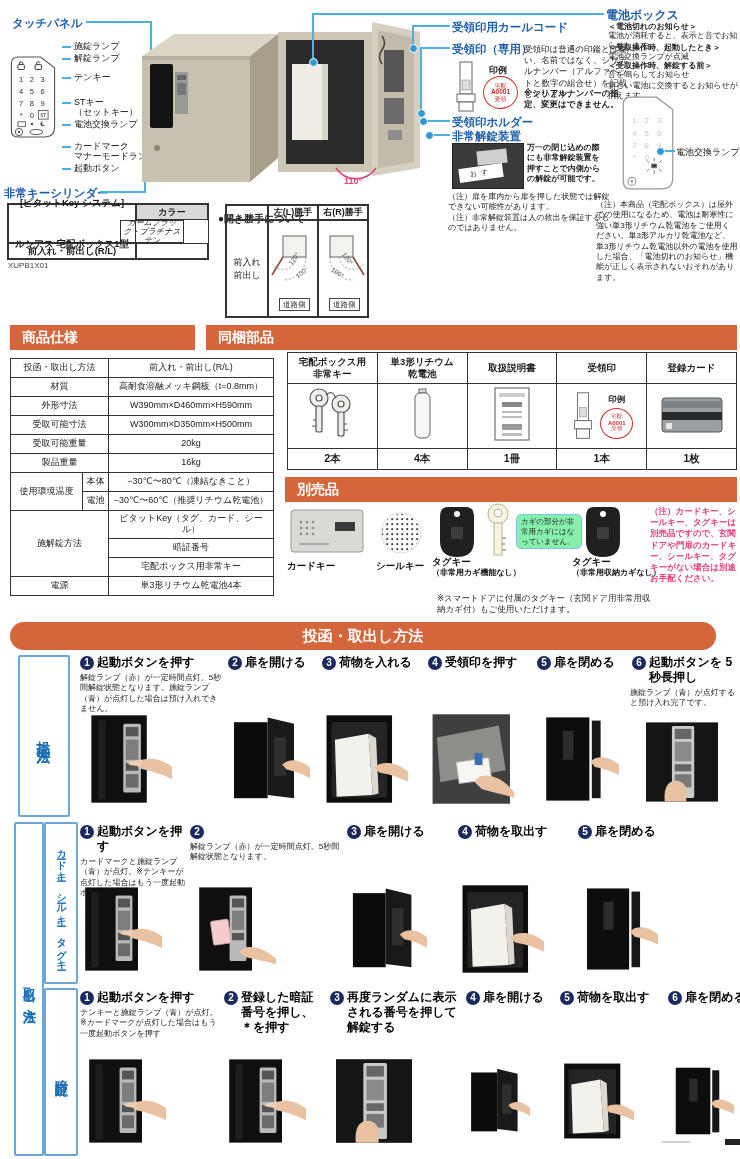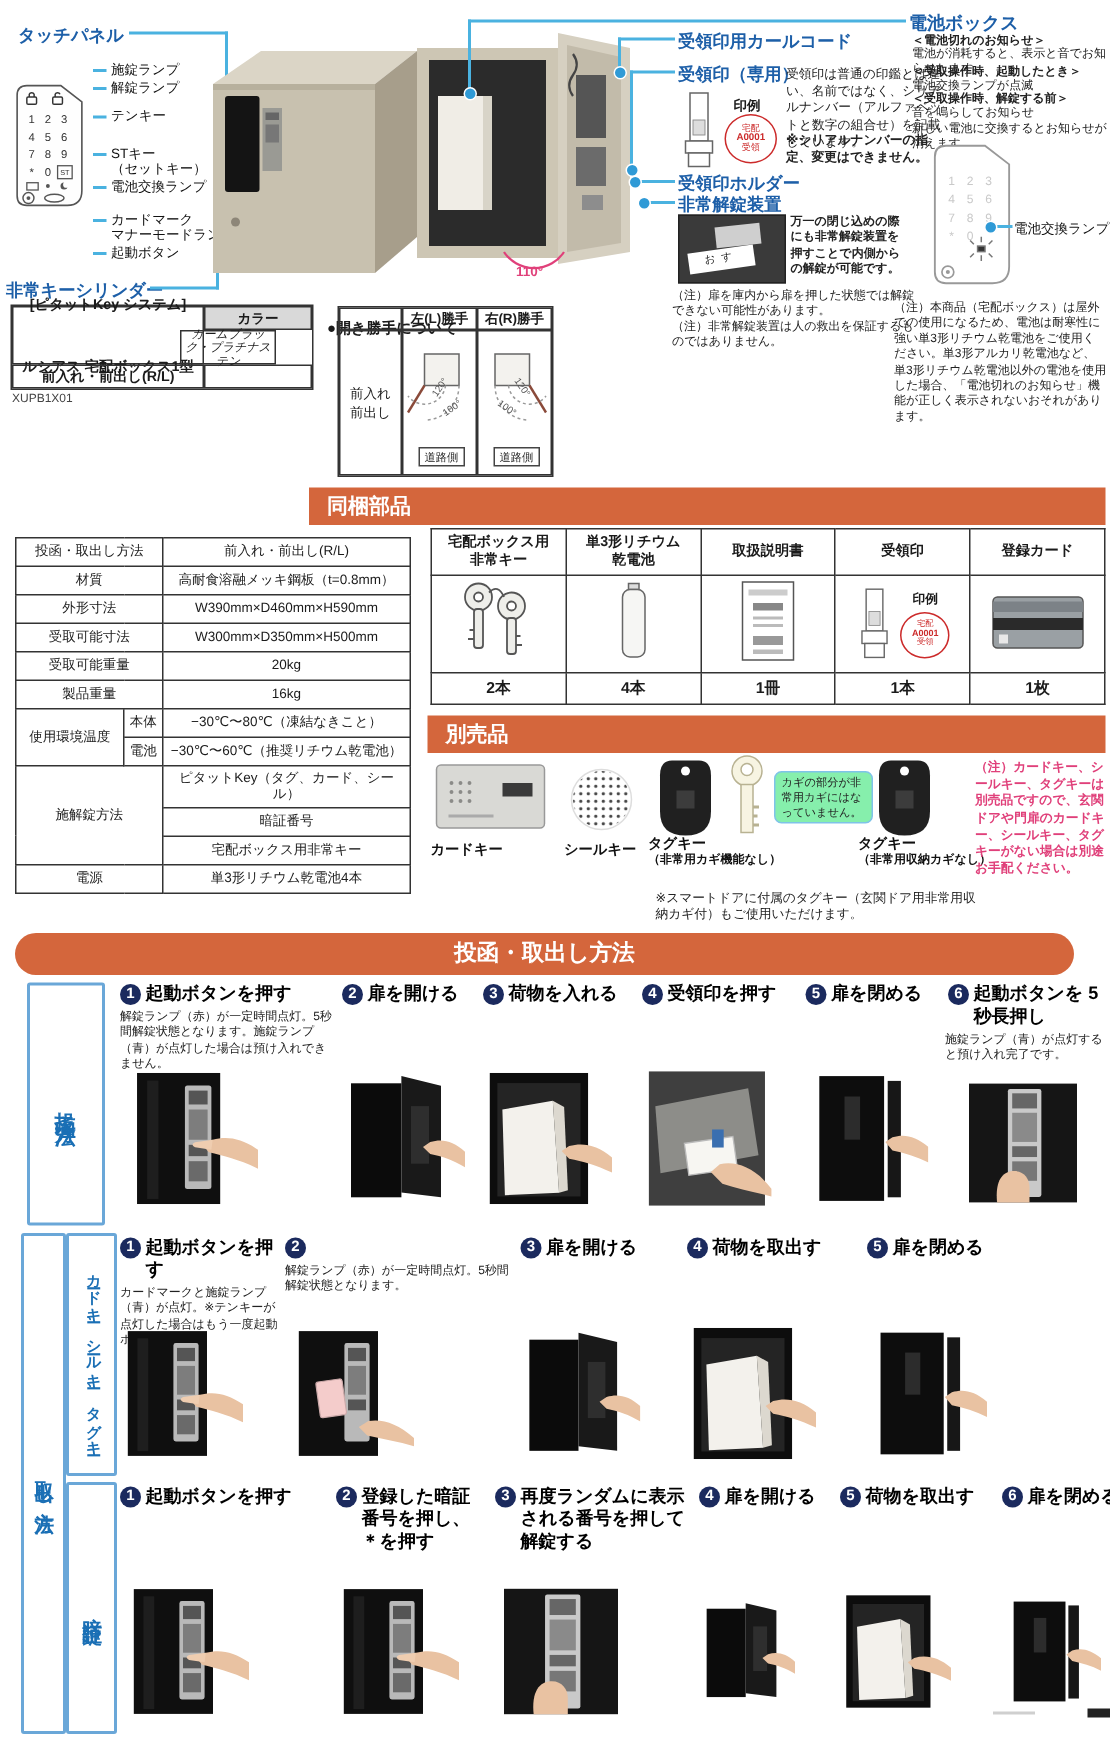--- a/index.html
+++ b/index.html
@@ -333,20 +333,21 @@
         <line x1="34" y1="25" x2="45" y2="43" stroke="#8a4a3a" stroke-width="1.6"></line>
         <path d="M20,25 A14,14 0 0 0 45,32" stroke="#999" fill="none" stroke-dasharray="2,2"></path>
         <path d="M11,25 A23,23 0 0 0 32,48" stroke="#999" fill="none" stroke-dasharray="2,2"></path>
       </svg>
       <div style="position:absolute;left:22px;top:34px;font-size:6.5px;color:#555;transform:rotate(55deg);">120°</div>
       <div style="position:absolute;left:12px;top:48px;font-size:6.5px;color:#555;transform:rotate(35deg);">100°</div>
       <div class="roadbox" style="position:absolute;left:10px;bottom:5px;">道路側</div>
     </div>
   </div>
 
+  <div class="abs obar" style="left:10px;top:325px;width:161px;">商品仕様</div>
   <table class="spec abs" style="left:10px;top:358px;">
     <colgroup>
         <col style="width:72px">
         <col style="width:26px">
         <col style="width:165px">
       </colgroup>
     <tbody>
         <tr>
           <td colspan="2">投函・取出し方法</td>
           <td>前入れ・前出し(R/L)</td>
@@ -654,20 +655,21 @@
     <svg class="photo" style="left:2px;" width="78" height="98">
         <use href="#s-close"></use>
       </svg>
   </div>
 
   <div class="stepcell" style="left:80px;top:990px;width:140px;height:160px;">
     <div class="step-title">
         <span class="badge">1</span>
         <span>起動ボタンを押す</span>
       </div>
+    <div class="step-note">テンキーと施錠ランプ（青）が点灯。※カードマークが点灯した場合はもう一度起動ボタンを押す</div>
     <svg class="photo" style="left:6px;" width="80" height="98">
         <use href="#s-panel"></use>
       </svg>
   </div>
   <div class="stepcell" style="left:224px;top:990px;width:100px;height:160px;">
     <div class="step-title">
         <span class="badge">2</span>
         <span style="max-width:84px;">登録した暗証番号を押し、＊を押す</span>
       </div>
     <svg class="photo" style="left:2px;" width="80" height="98">

